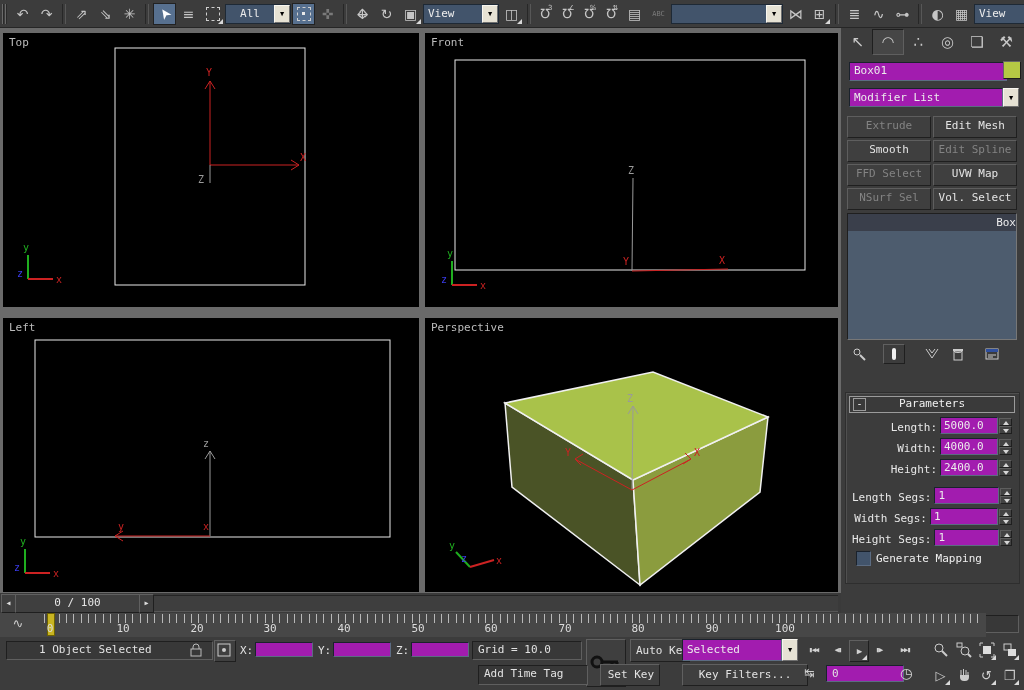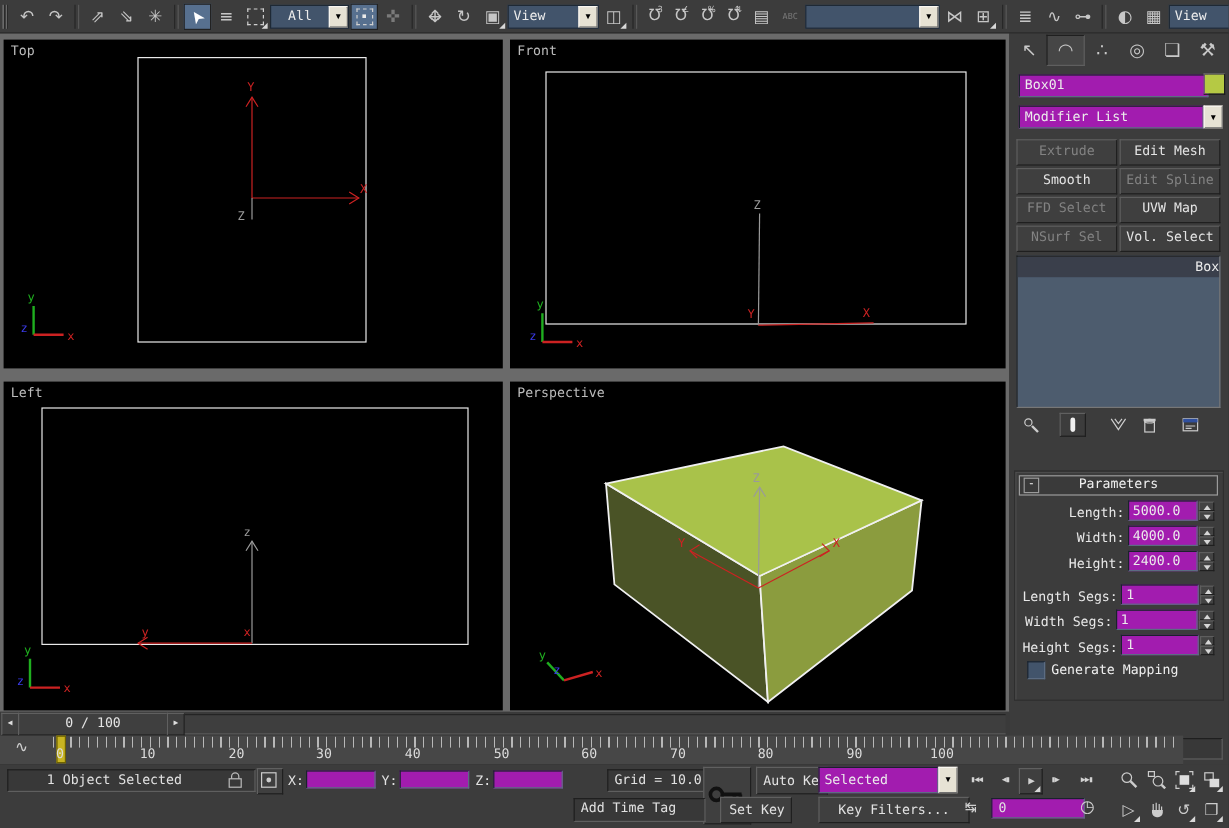--- a/index.html
+++ b/index.html
@@ -418,21 +418,21 @@
           <rect x="3" y="3" width="12" height="12" fill="none" stroke="#ccc"></rect>
           <circle cx="9" cy="9" r="2" fill="#ccc"></circle>
         </svg>
     </div>
     <span class="abs lbl" style="left:240px;top:7px;">X:</span>
     <div class="abs field" style="left:255px;top:5px;width:56px;height:13px;"></div>
     <span class="abs lbl" style="left:318px;top:7px;">Y:</span>
     <div class="abs field" style="left:333px;top:5px;width:56px;height:13px;"></div>
     <span class="abs lbl" style="left:396px;top:7px;">Z:</span>
     <div class="abs field" style="left:411px;top:5px;width:56px;height:13px;"></div>
-    <div class="abs sunken txtbox" style="left:506px;top:4px;width:98px;height:16px;">Grid = 10.0</div>
+    <div class="abs sunken txtbox" style="left:472px;top:4px;width:98px;height:16px;">Grid = 10.0</div>
     <div class="abs raised" style="left:586px;top:2px;width:38px;height:46px;">
       <svg width="36" height="44">
         <circle cx="10" cy="22" r="5" fill="none" stroke="#111" stroke-width="3"></circle>
         <line x1="15" y1="22" x2="31" y2="22" stroke="#111" stroke-width="3"></line>
         <line x1="25" y1="22" x2="25" y2="28" stroke="#111" stroke-width="3"></line>
         <line x1="30" y1="22" x2="30" y2="27" stroke="#111" stroke-width="3"></line>
       </svg>
     </div>
     <div class="abs raised txtbox" style="left:630px;top:2px;width:48px;height:20px;line-height:19px;text-align:center;">Auto Key</div>
     <div class="abs" style="left:682px;top:2px;width:116px;height:22px;display:flex;">

